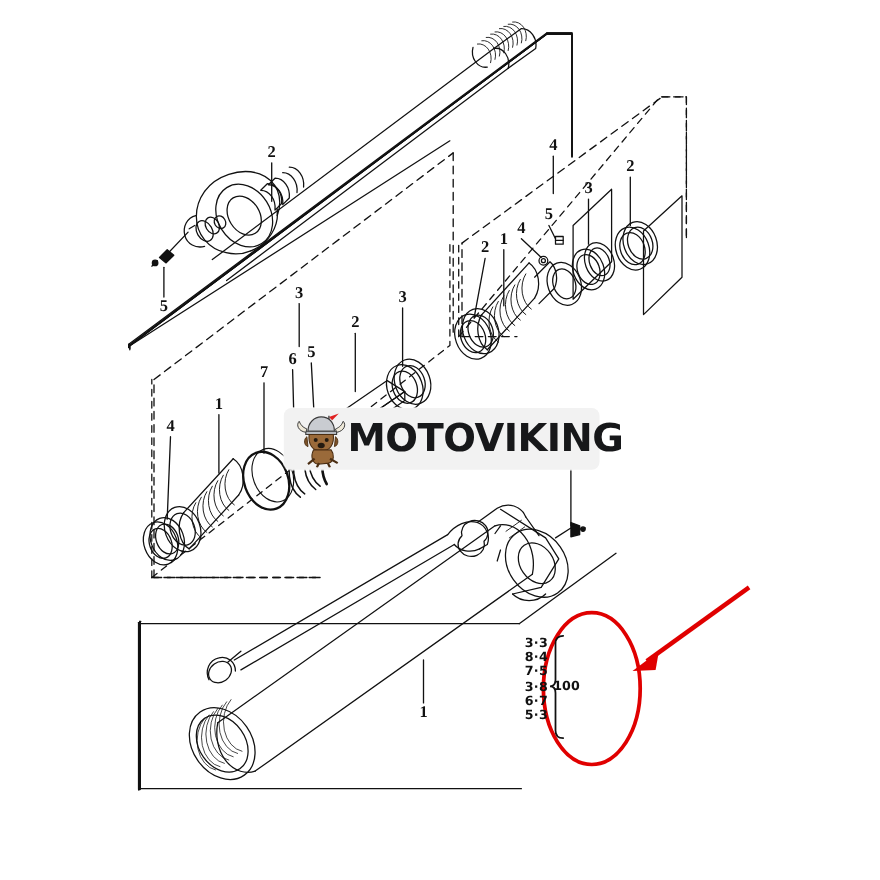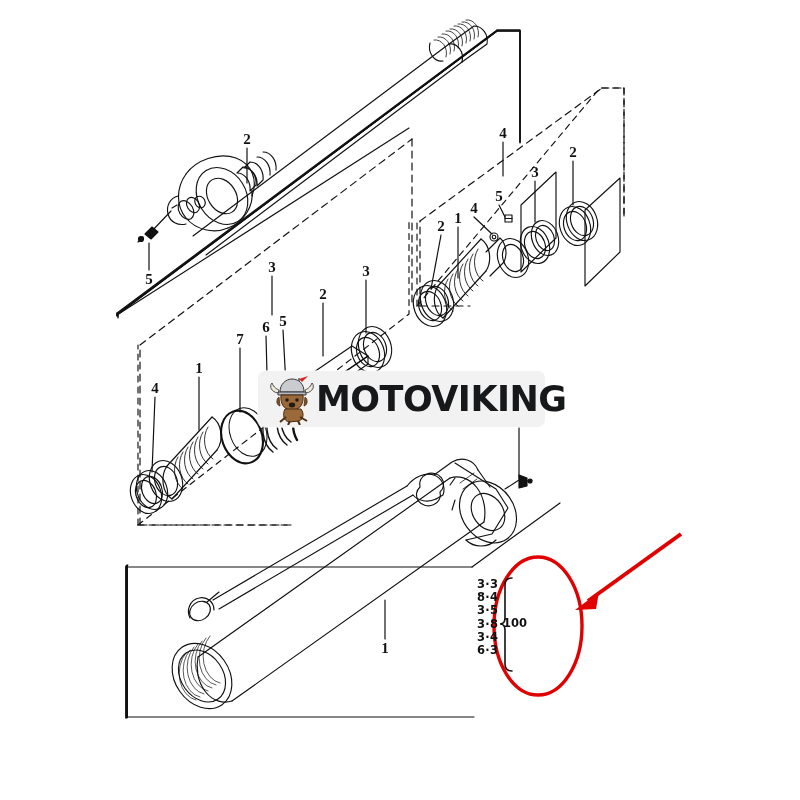--- a/index.html
+++ b/index.html
@@ -592,24 +592,24 @@
     <g>
       <line x1="681" y1="534" x2="588" y2="601" stroke="#e00000" stroke-width="4"></line>
       <path d="M575 610 L599 592 L596 609 Z" fill="#e00000"></path>
     </g>
   </svg>
 
   <div id="anno-100">100</div>
   <div id="anno-nums">
     <div>3·3</div>
     <div>8·4</div>
-    <div>3·5</div>
+    <div>7·5</div>
     <div>3·8</div>
-    <div>3·4</div>
-    <div>6·3</div>
+    <div>6·7</div>
+    <div>5·3</div>
   </div>
 
   <div id="wm">
     <svg id="wm-logo" viewBox="0 0 54 52">
 
       <path d="M33 6 L42 3 L36 9 Z" fill="#e02020"></path>
       <path d="M33 5 L33 14" stroke="#555" stroke-width="1.4" fill="none"></path>
 
       <path d="M14 19 C14 11 20 6 26 6 C33 6 38 11 38 19 Z" fill="#c9ccd1" stroke="#3a3a3a" stroke-width="1"></path>
       <path d="M12 19 L40 19 L40 22 L12 22 Z" fill="#b5b9bf" stroke="#3a3a3a" stroke-width="1"></path>

